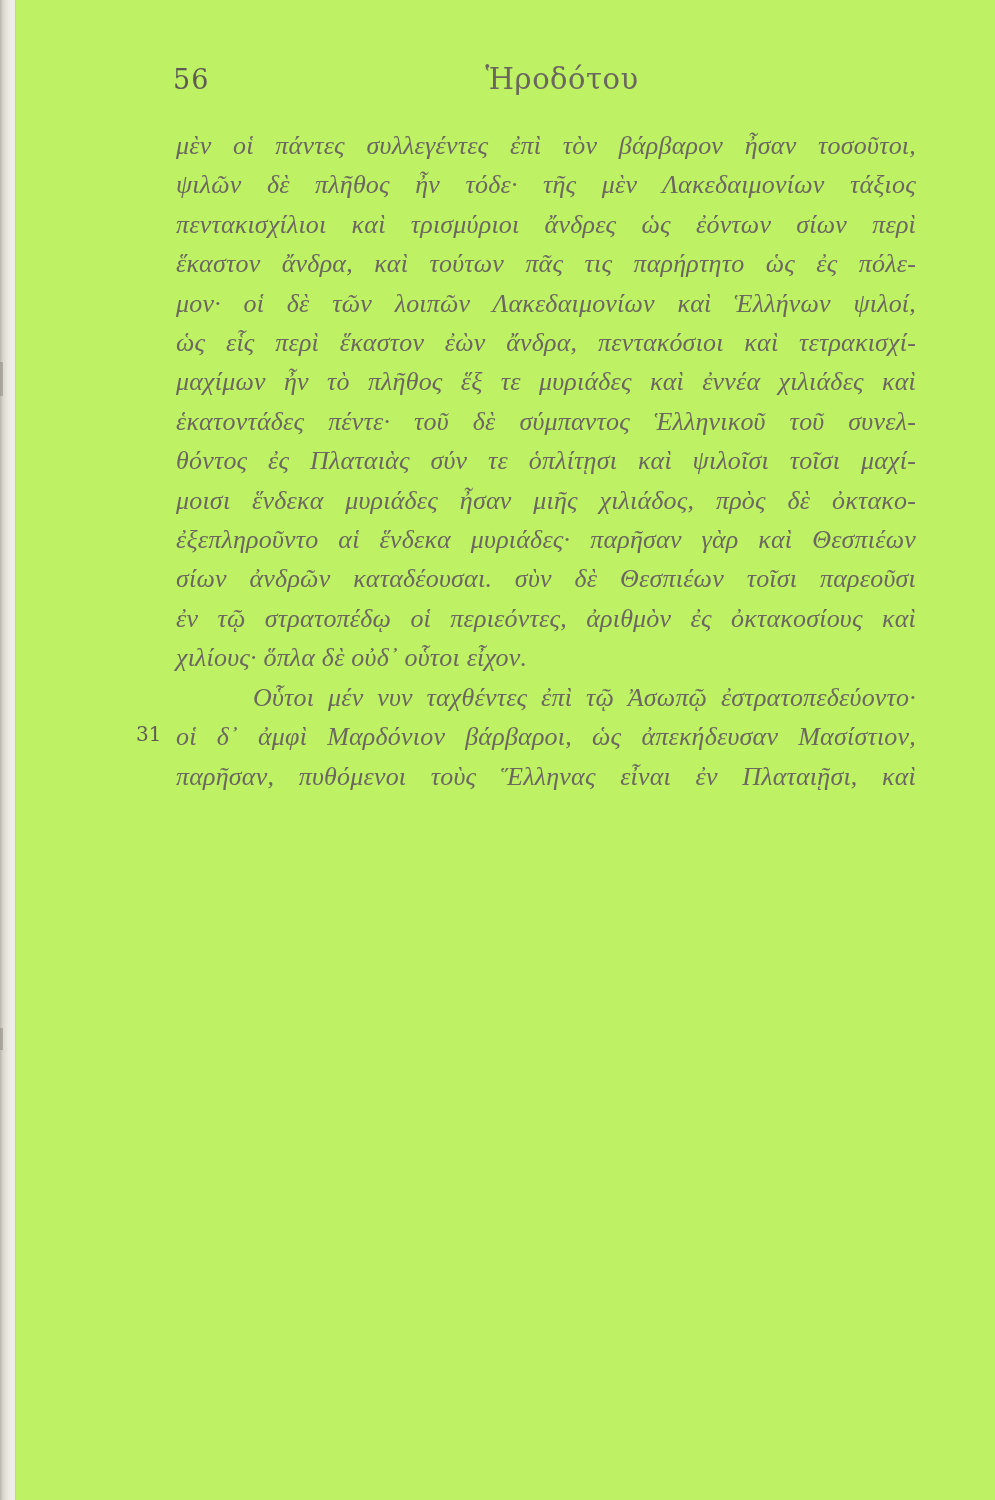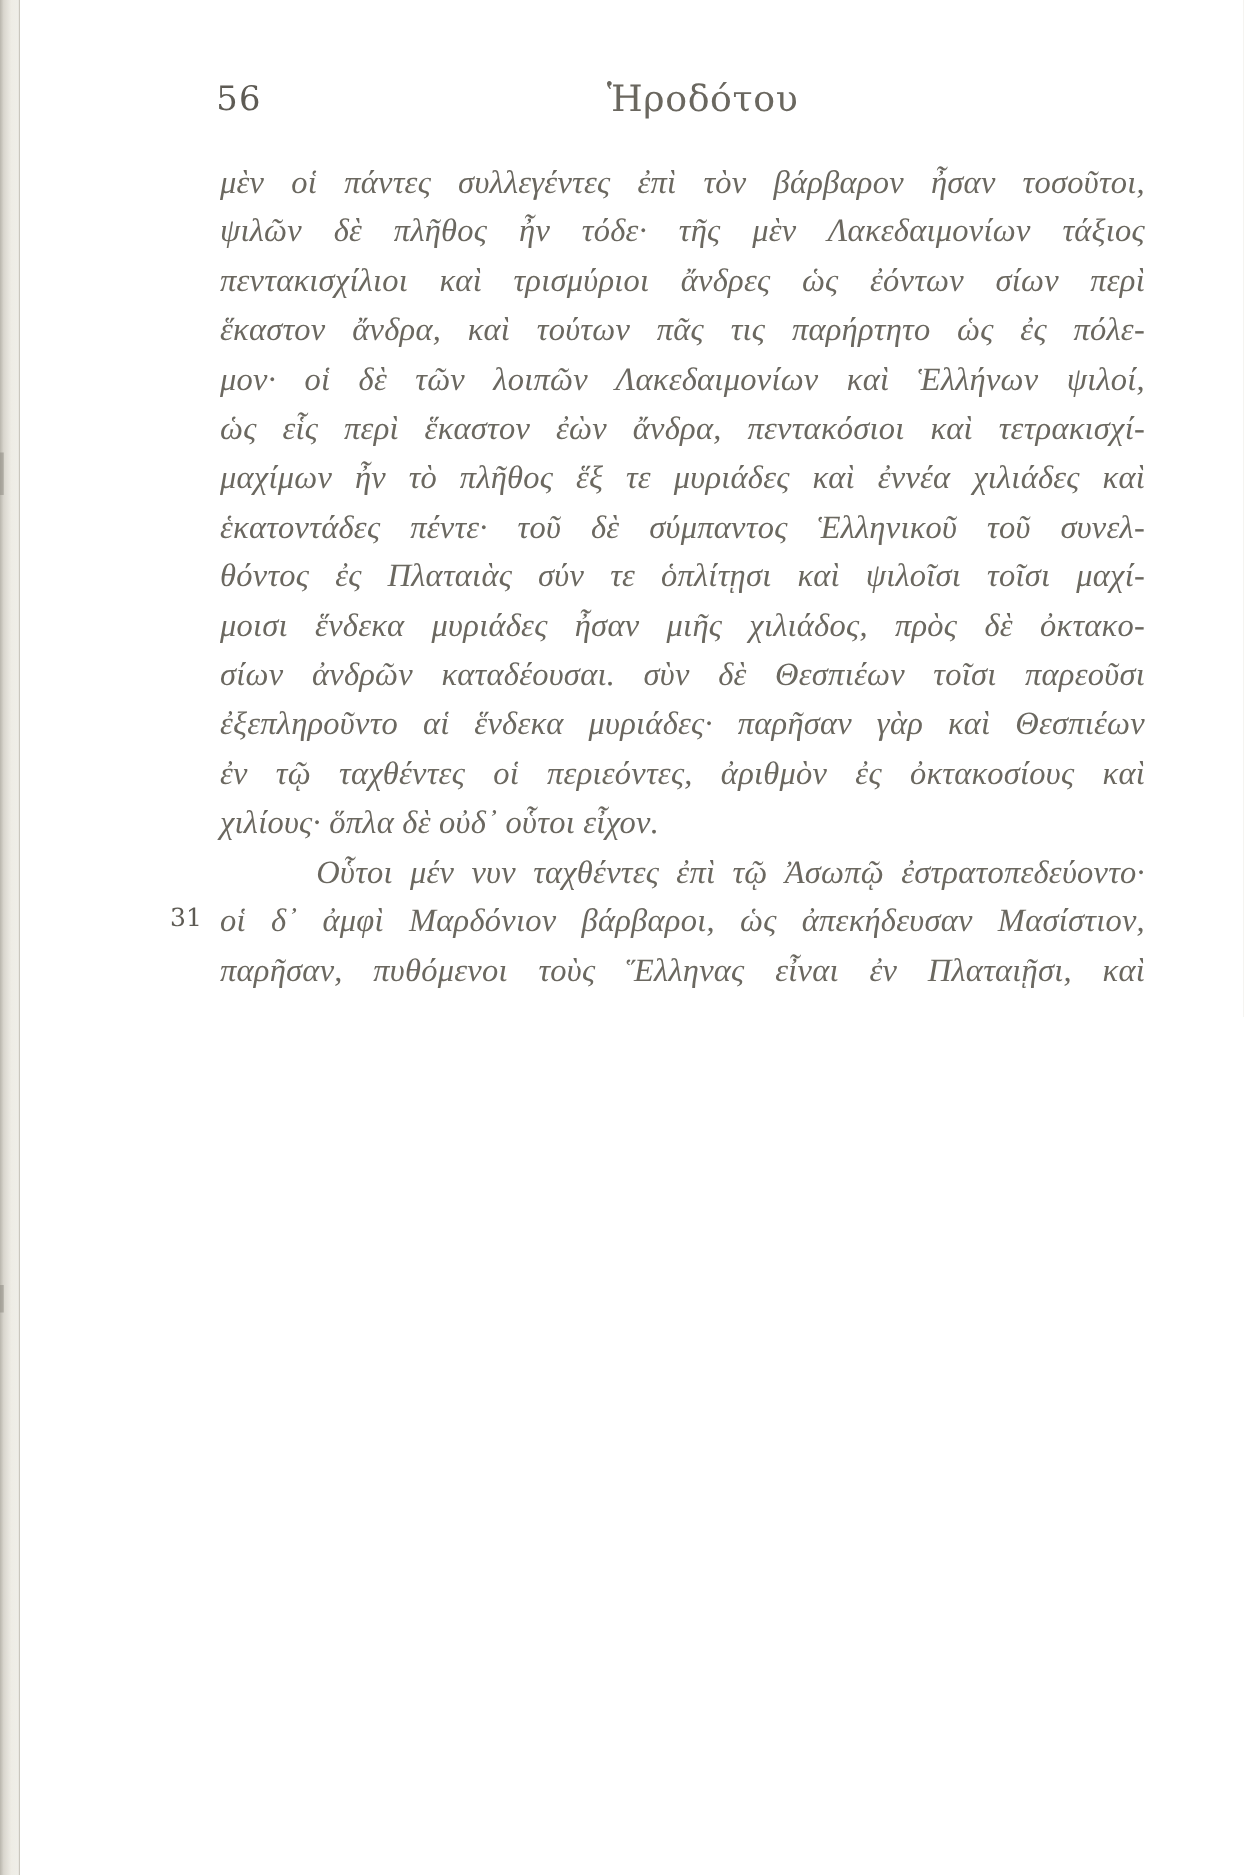--- a/index.html
+++ b/index.html
@@ -4,21 +4,21 @@
 <style>
   html, body {
     margin: 0;
     padding: 0;
     background: #e6e4dd;
   }
   .page {
     position: relative;
     width: 995px;
     height: 1500px;
-    background: #ffffff;
+    background: #bef264;
     overflow: hidden;
     font-family: "DejaVu Serif", "DejaVu Sans", serif;
   }
   
   .left-edge {
     position: absolute;
     left: 0; top: 0;
     width: 15px; height: 100%;
     background: linear-gradient(90deg, #b9b6ad 0px, #d9d6ce 3px, #eeece5 9px, #efeee8 14px);
     border-right: 1px solid #cac7be;
@@ -92,22 +92,22 @@
       <div class="line">μὲν οἱ πάντες συλλεγέντες ἐπὶ τὸν βάρβαρον ἦσαν τοσοῦτοι,</div>
       <div class="line">ψιλῶν δὲ πλῆθος ἦν τόδε· τῆς μὲν Λακεδαιμονίων τάξιος</div>
       <div class="line">πεντακισχίλιοι καὶ τρισμύριοι ἄνδρες ὡς ἐόντων σίων περὶ</div>
       <div class="line">ἕκαστον ἄνδρα, καὶ τούτων πᾶς τις παρήρτητο ὡς ἐς πόλε-</div>
       <div class="line">μον· οἱ δὲ τῶν λοιπῶν Λακεδαιμονίων καὶ Ἑλλήνων ψιλοί,</div>
       <div class="line">ὡς εἷς περὶ ἕκαστον ἐὼν ἄνδρα, πεντακόσιοι καὶ τετρακισχί-</div>
       <div class="line">μαχίμων ἦν τὸ πλῆθος ἕξ τε μυριάδες καὶ ἐννέα χιλιάδες καὶ</div>
       <div class="line">ἑκατοντάδες πέντε· τοῦ δὲ σύμπαντος Ἑλληνικοῦ τοῦ συνελ-</div>
       <div class="line">θόντος ἐς Πλαταιὰς σύν τε ὁπλίτῃσι καὶ ψιλοῖσι τοῖσι μαχί-</div>
       <div class="line">μοισι ἕνδεκα μυριάδες ἦσαν μιῆς χιλιάδος, πρὸς δὲ ὀκτακο-</div>
+      <div class="line">ἐξεπληροῦντο αἱ ἕνδεκα μυριάδες· παρῆσαν γὰρ καὶ Θεσπιέων</div>
       <div class="line">σίων ἀνδρῶν καταδέουσαι. σὺν δὲ Θεσπιέων τοῖσι παρεοῦσι</div>
-      <div class="line">ἐξεπληροῦντο αἱ ἕνδεκα μυριάδες· παρῆσαν γὰρ καὶ Θεσπιέων</div>
-      <div class="line">ἐν τῷ ταχθέντες οἱ περιεόντες, ἀριθμὸν ἐς ὀκτακοσίους καὶ</div>
+      <div class="line">ἐν τῷ στρατοπέδῳ οἱ περιεόντες, ἀριθμὸν ἐς ὀκτακοσίους καὶ</div>
       <div class="line no-just">χιλίους· ὅπλα δὲ οὐδ᾽ οὗτοι εἶχον.</div>
       <div class="line indent">Οὗτοι μέν νυν ταχθέντες ἐπὶ τῷ Ἀσωπῷ ἐστρατοπεδεύοντο·</div>
       <div class="line">οἱ δ᾽ ἀμφὶ Μαρδόνιον βάρβαροι, ὡς ἀπεκήδευσαν Μασίστιον,</div>
       <div class="line">παρῆσαν, πυθόμενοι τοὺς Ἕλληνας εἶναι ἐν Πλαταιῇσι, καὶ</div>
     </div>
 <div class="chapnum" style="top: 722px;">31</div>
   </div>
 
 </body></html>

